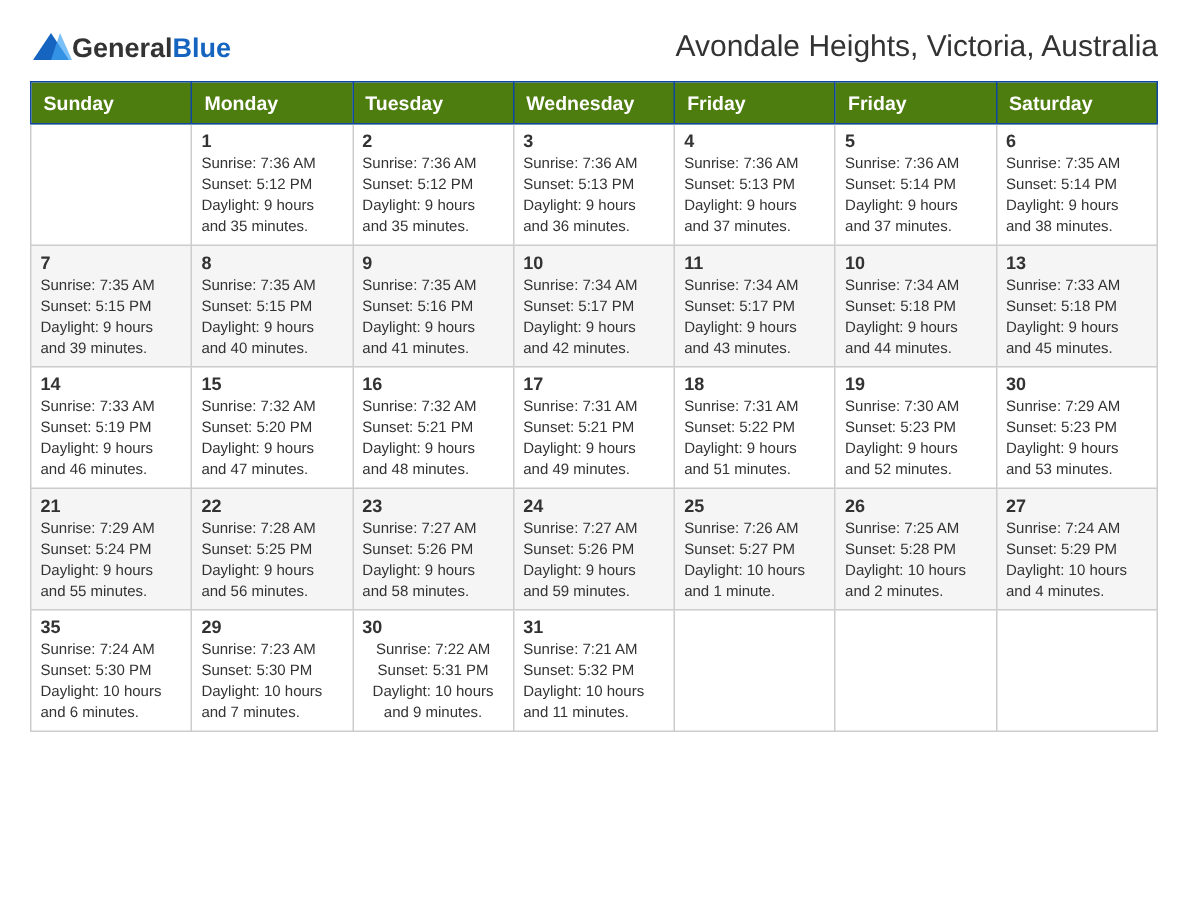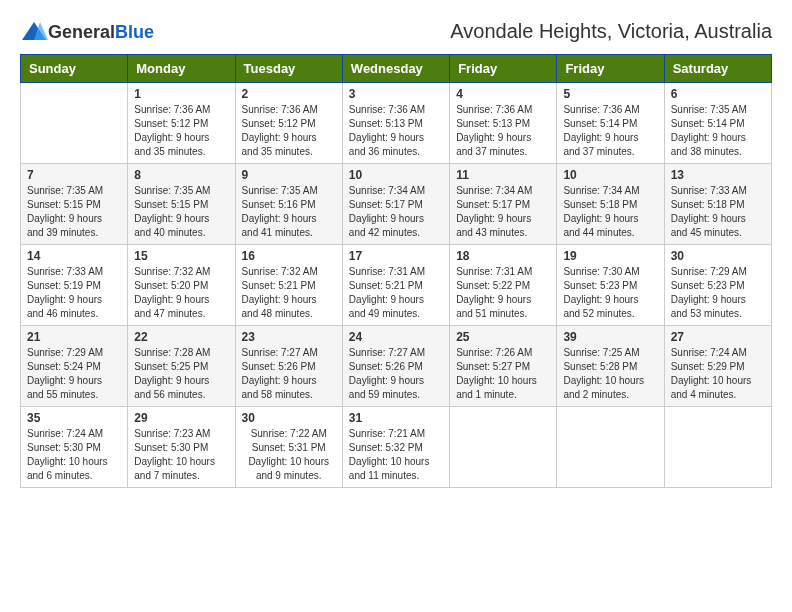--- a/index.html
+++ b/index.html
@@ -288,21 +288,21 @@
 and 59 minutes.</div>
         </td>
         <td>
           <span class="day-number">25</span>
           <div class="day-info" style="white-space: pre-line;">Sunrise: 7:26 AM
 Sunset: 5:27 PM
 Daylight: 10 hours
 and 1 minute.</div>
         </td>
         <td>
-          <span class="day-number">39</span>
+          <span class="day-number">26</span>
           <div class="day-info" style="white-space: pre-line;">Sunrise: 7:25 AM
 Sunset: 5:28 PM
 Daylight: 10 hours
 and 2 minutes.</div>
         </td>
         <td>
           <span class="day-number">27</span>
           <div class="day-info" style="white-space: pre-line;">Sunrise: 7:24 AM
 Sunset: 5:29 PM
 Daylight: 10 hours

